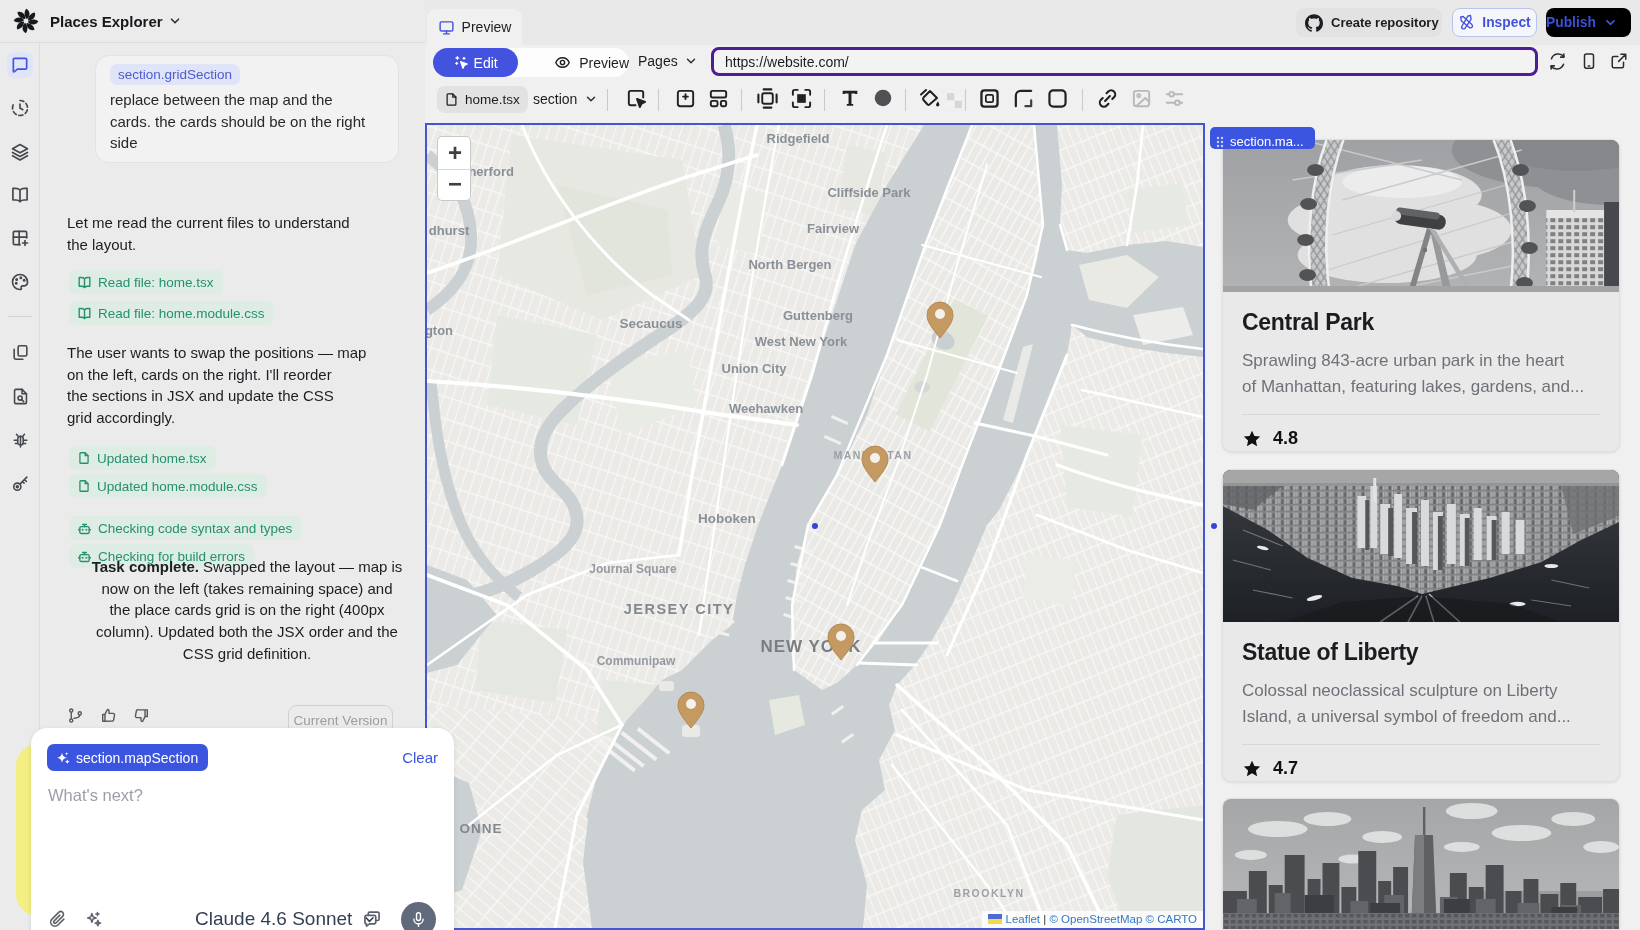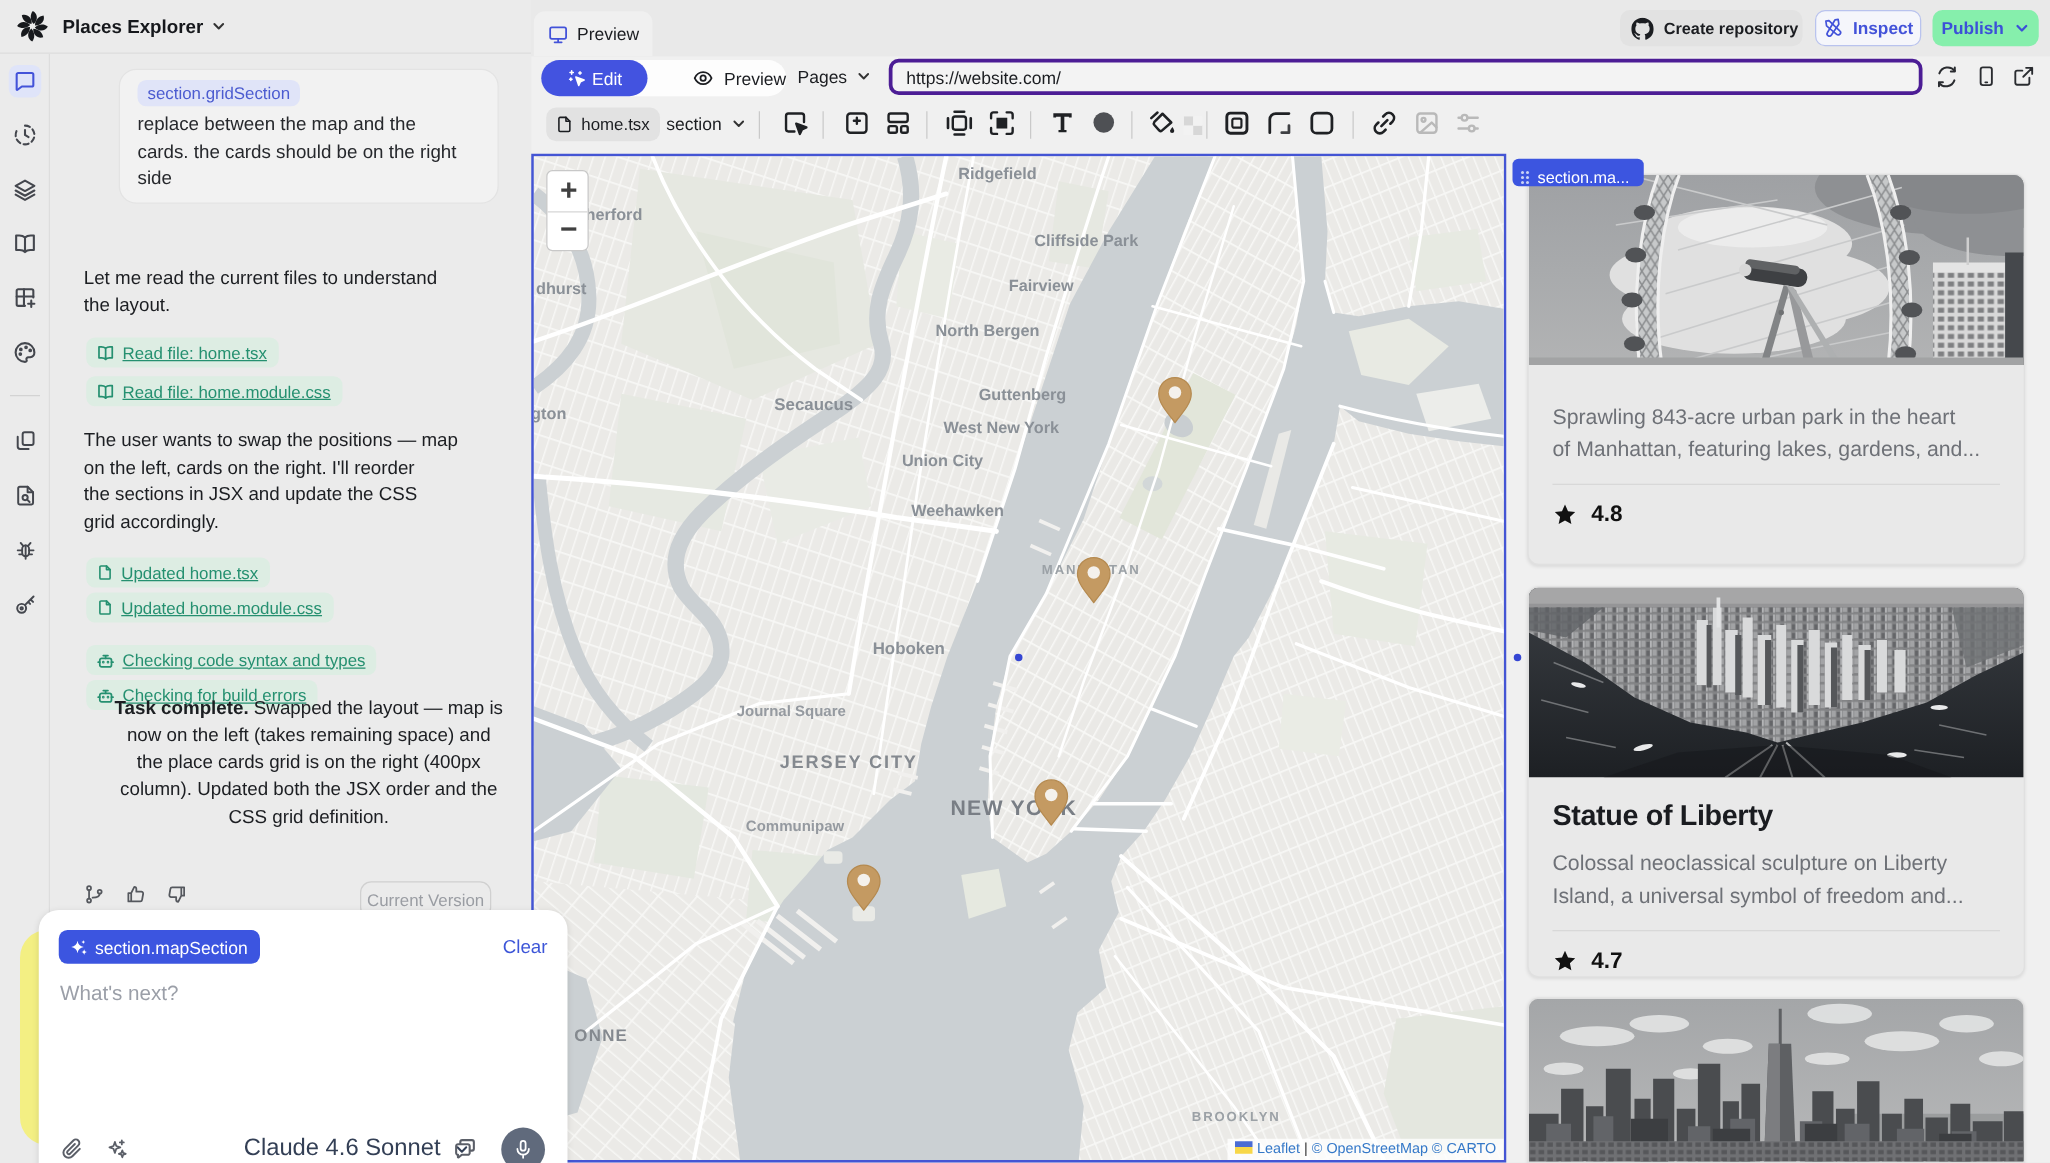--- a/index.html
+++ b/index.html
@@ -13,21 +13,21 @@
 #sidebar { position:absolute; left:0; top:43px; width:40px; height:887px; border-right:1px solid #dddddd; }
 .sic { position:absolute; left:7px; width:26px; height:26px; display:flex; align-items:center; justify-content:center; color:#4a4d55; }
 .sic.active { background:#dfe4f9; border-radius:7px; color:#4353d9; }
 .sdiv { position:absolute; left:8px; width:24px; border-top:1px solid #d3d3d3; }
 
 #chat { position:absolute; left:41px; top:44px; width:384px; height:772px; font-size:15px; color:#1c1e22; }
 #umsg { position:absolute; left:54px; top:11px; width:304px; height:108px; background:#f2f2f2; border:1px solid #e3e3e3; border-radius:14px; padding:8px 14px; }
 .tagblue { display:inline-block; background:#e0e4f8; color:#4c5cd0; border-radius:7px; font-size:13.5px; padding:3px 8px; }
 #umsg .mtxt { margin-top:4px; line-height:21.5px; color:#26282c; font-size:15px; white-space:nowrap; }
 .ptxt { position:absolute; left:26px; line-height:21.7px; width:360px; white-space:nowrap; }
-.gpill { position:absolute; left:28px; height:24px; background:#ddede3; border-radius:7px; color:#259070; font-size:13.5px; display:flex; align-items:center; padding:0 9px 0 8px; white-space:nowrap;text-decoration:underline; }
+.gpill { position:absolute; left:28px; height:24px; background:#ddede3; border-radius:7px; color:#259070; font-size:13.5px; display:flex; align-items:center; padding:0 9px 0 8px; white-space:nowrap; }
 .gpill svg { margin-right:6px; }
 
 #acts { position:absolute; left:26px; top:663px; color:#55585e; display:flex; gap:16px; }
 #curver { position:absolute; left:247px; top:661px; width:105px; height:30px; border:1px solid #d0d0d0; border-radius:9px; color:#9a9da3; font-size:13.5px; display:flex; align-items:center; justify-content:center; background:transparent; }
 
 #glow { position:absolute; left:16px; top:744px; width:424px; height:172px; background:#f3ef83; border-radius:22px; z-index:119; }
 #inputbox { position:absolute; left:31px; top:728px; width:423px; height:220px; background:#ffffff; border-radius:16px; box-shadow:0 1px 5px rgba(0,0,0,0.10); z-index:120; }
 #inputbox .toprow { position:absolute; left:16px; top:16px; right:16px; display:flex; align-items:center; }
 .bluetag { background:#3c55e0; color:#ffffff; font-size:14px; border-radius:7px; height:27px; display:flex; align-items:center; padding:0 10px 0 8px; }
 .bluetag svg { margin-right:5px; }
@@ -39,21 +39,21 @@
 
 #rtop { position:absolute; left:425px; top:0; width:1215px; height:45px; background:#e9e9e9; }
 #rpanel { position:absolute; left:425px; top:45px; width:1215px; height:885px; background:#f0f0f0; }
 #tab { position:absolute; left:427px; top:9px; width:95px; height:36px; background:#f0f0f0; border-radius:9px 9px 0 0; display:flex; align-items:center; justify-content:center; font-size:14px; color:#1b1d21; }
 #tab svg { margin-right:7px; }
 .topbtn { position:absolute; top:8px; height:29px; border-radius:8px; display:flex; align-items:center; font-size:13.8px; font-weight:bold; white-space:nowrap; }
 #crepo { left:1296px; width:146px; background:#e2e2e2; color:#1b1d21; padding:0 9px; font-size:13px; }
 
 #inspect { left:1452px; width:85px; background:#f5f6fb; border:1px solid #b9c3ee; color:#4353d9; justify-content:center; }
 #inspect svg { margin-right:7px; }
-#publish { left:1546px; width:85px; background:#86efac; color:#3c50d8; justify-content:center; }
+#publish { left:1546px; width:85px; background:#000000; color:#3c50d8; justify-content:flex-start; }
 
 #seg { position:absolute; left:433px; top:48px; width:196px; height:29px; background:#fdfdfd; border-radius:15px; display:flex; align-items:center;gap:36px; }
 #segedit { width:94px; height:29px; background:#4353e0; border-radius:15px; color:#fff; font-size:14px; display:flex; align-items:center; justify-content:center; }
 #segprev { flex:1; display:flex; align-items:center; justify-content:center; color:#1b1d21; font-size:14px; }
 #pages { position:absolute; left:638px; top:53px; color:#1b1d21; font-size:14px; display:flex; align-items:center; }
 #urlbar { position:absolute; left:711px; top:47px; width:827px; height:29px; background:#f3f3f3; border:3px solid #4c1d95; border-radius:8px; display:flex; align-items:center; padding-left:11px; font-size:14px; color:#1b1d21; }
 .r2ic { position:absolute; top:52px; color:#2a2c30; }
 
 #row3 { position:absolute; left:425px; top:79px; width:1215px; height:44px; }
 .r3 { position:absolute; top:8px; display:flex; align-items:center; color:#1f2124; }
@@ -642,20 +642,21 @@
       <path d="M207,88 L246,152 L252,152 L213,90 Z" fill="#aeb0b1"></path>
       <circle cx="203" cy="110" r="2.2" fill="#6f7173"></circle>
     </g>
     <rect x="325" y="76" width="60" height="76" fill="url(#win1)"></rect>
     <rect x="325" y="70" width="60" height="8" fill="#e4e4e4"></rect>
     <rect x="383" y="62" width="15" height="90" fill="#45484c"></rect>
     <rect x="352" y="50" width="2" height="22" fill="#cfcfcf"></rect>
     <rect x="0" y="146" width="398" height="6" fill="#a2a3a4"></rect>
   </svg>
   <div class="cbody">
+    <div class="ctitle">Central Park</div>
     <div class="cdesc">Sprawling 843-acre urban park in the heart<br>of Manhattan, featuring lakes, gardens, and...</div>
     <hr class="chr">
     <div class="crate"><svg width="20" height="20" viewBox="0 0 24 24">
           <path d="M12 2l2.9 6.3 6.9.8-5.1 4.7 1.4 6.8-6.1-3.4-6.1 3.4 1.4-6.8L2.2 9.1l6.9-.8z" fill="#111"></path>
         </svg>4.8</div>
   </div>
 </div>
 <div class="card" style="top:469px; height:313px;">
   <svg class="cimg" viewBox="0 0 398 152" preserveAspectRatio="none" id="img2">
     <defs>

